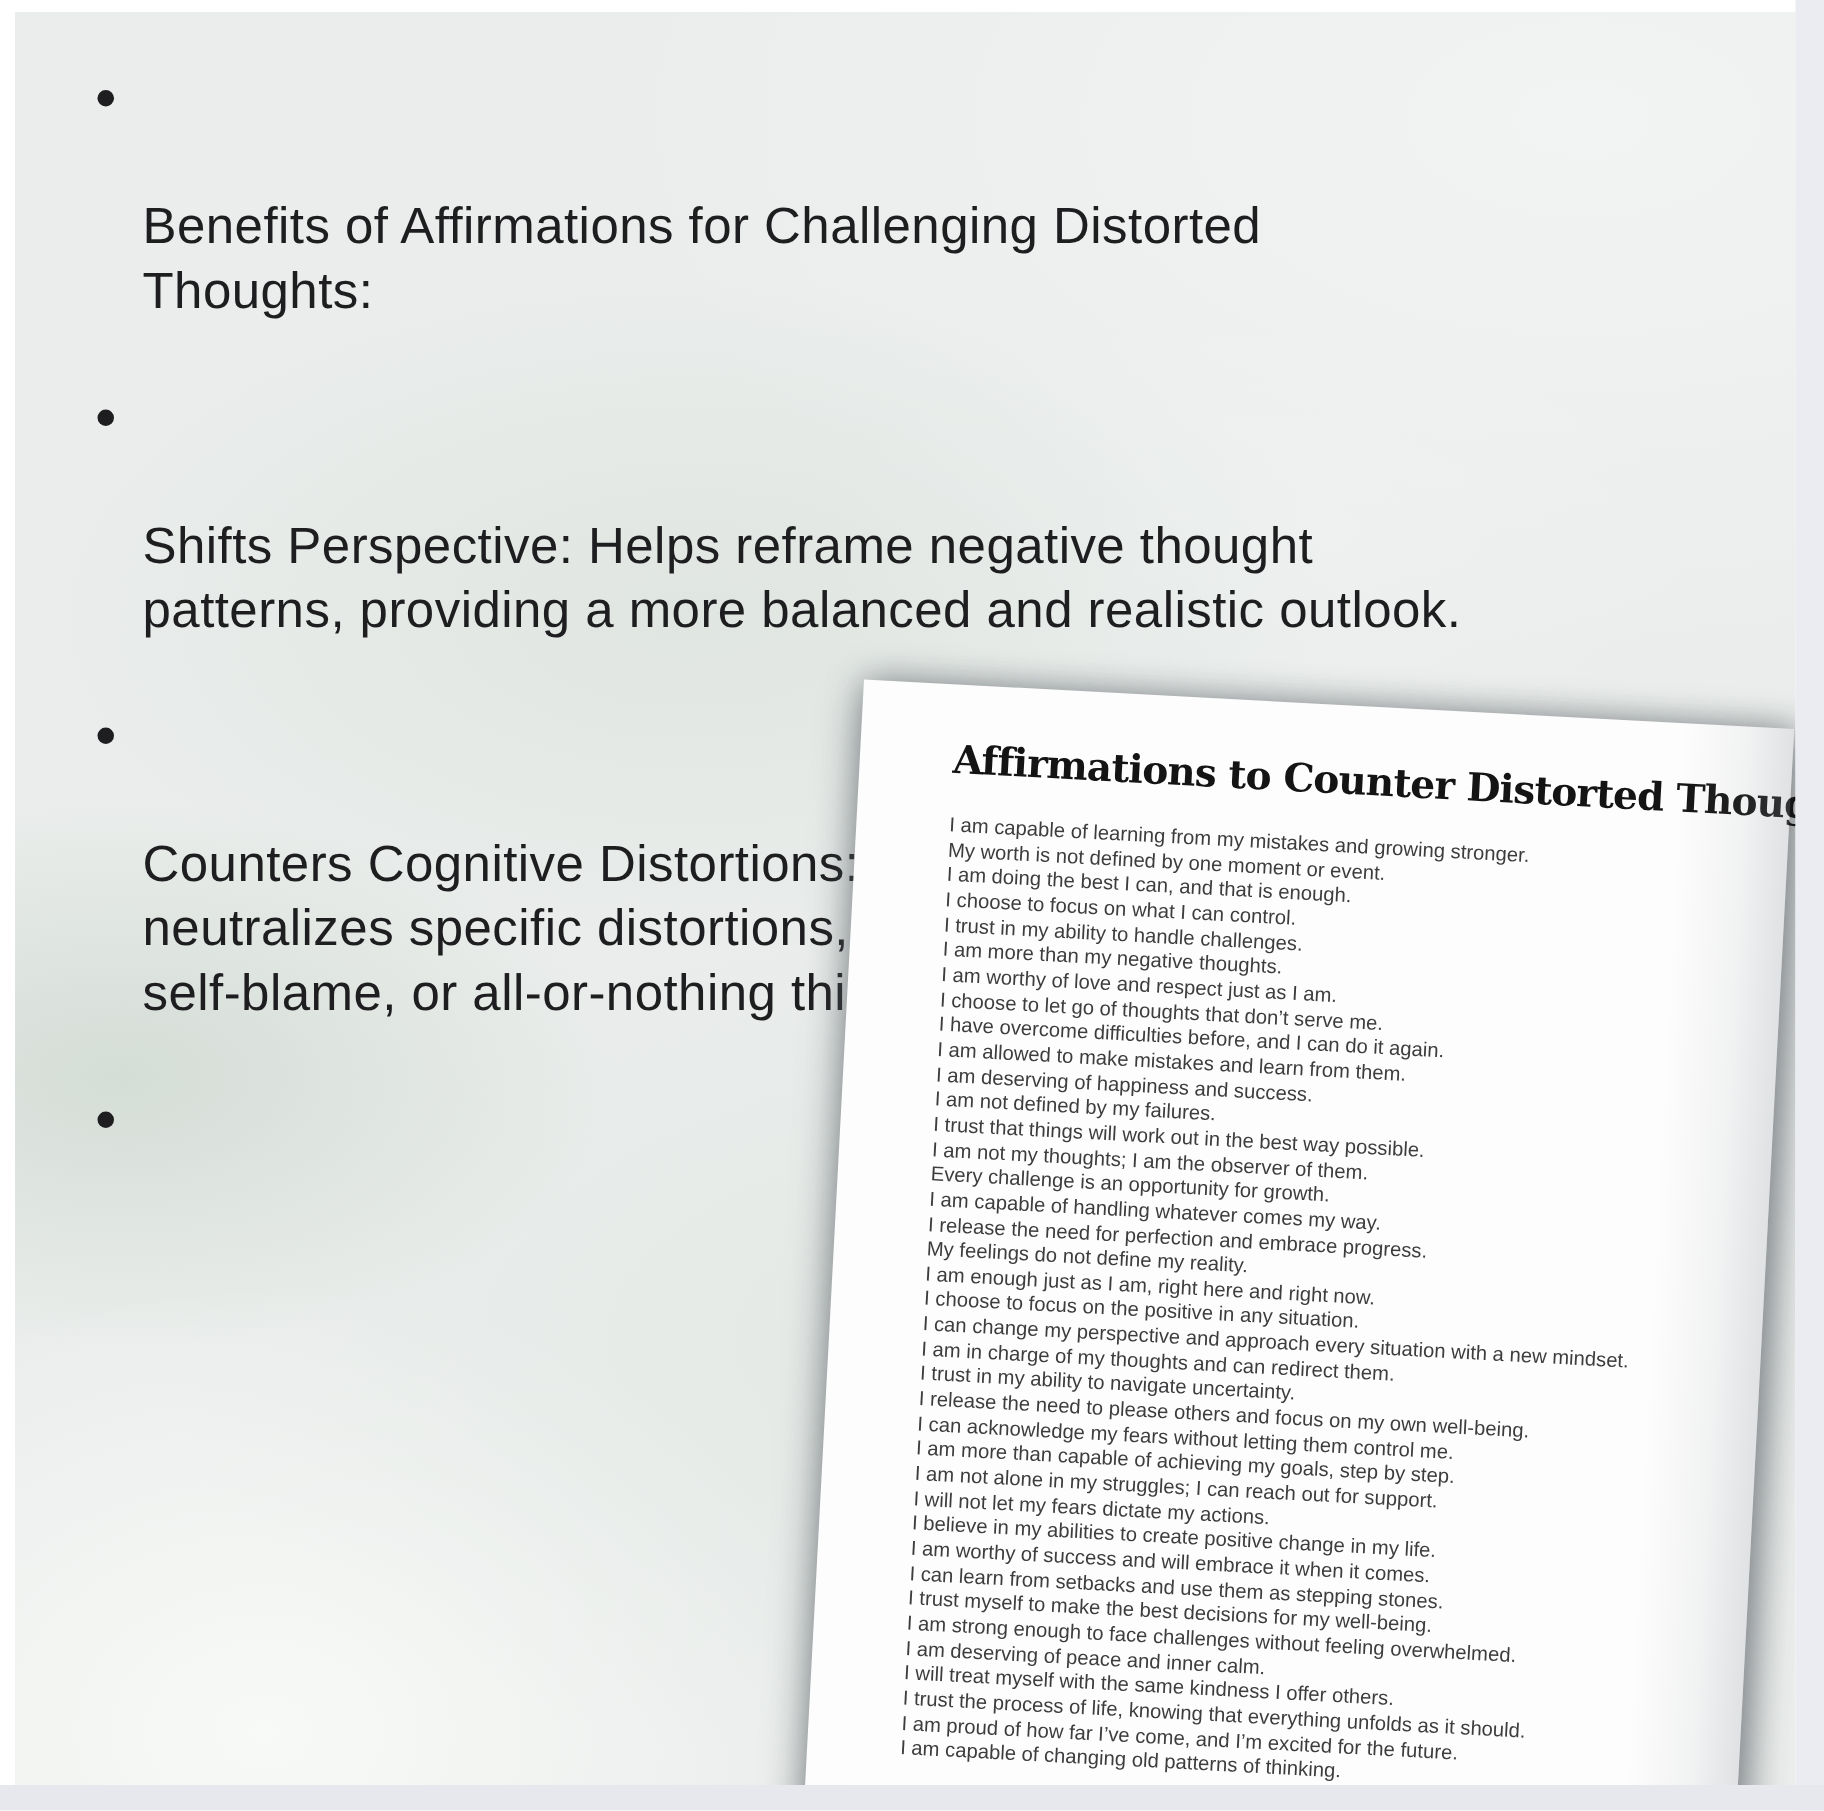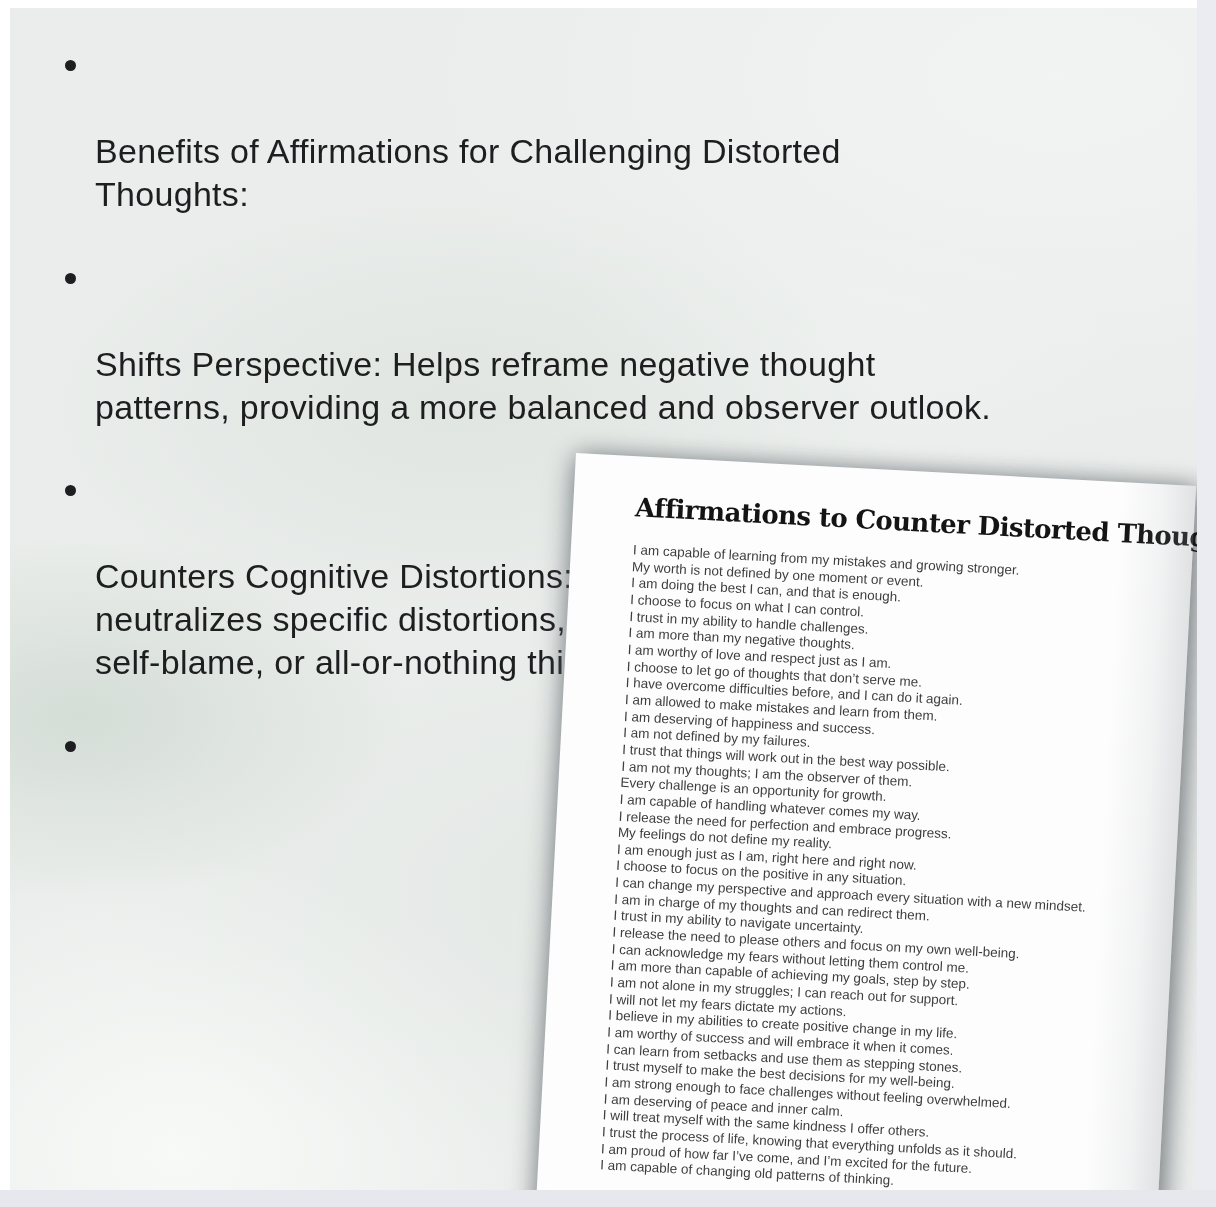--- a/index.html
+++ b/index.html
@@ -102,21 +102,21 @@
     <ul class="bullets">
 
     <li>
           <span class="dot"></span>
           <span>Benefits of Affirmations for Challenging Distorted
 Thoughts:</span>
         </li>
         <li>
           <span class="dot"></span>
           <span>Shifts Perspective: Helps reframe negative thought
-patterns, providing a more balanced and observer outlook.</span>
+patterns, providing a more balanced and realistic outlook.</span>
         </li>
         <li>
           <span class="dot"></span>
           <span>Counters Cognitive Distortions: Directly addresses and
 neutralizes specific distortions, such as catastrophizing,
 self-blame, or all-or-nothing thinking.</span>
         </li>
         <li>
           <span class="dot"></span>
         </li>

